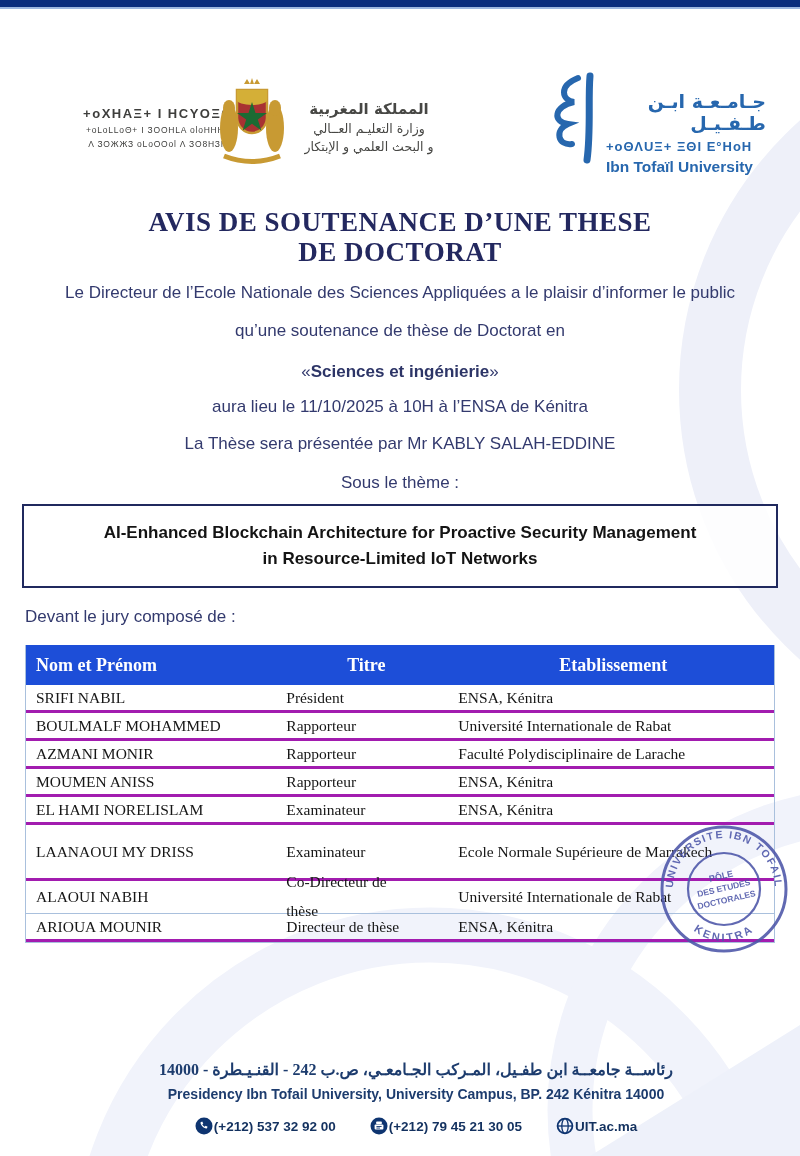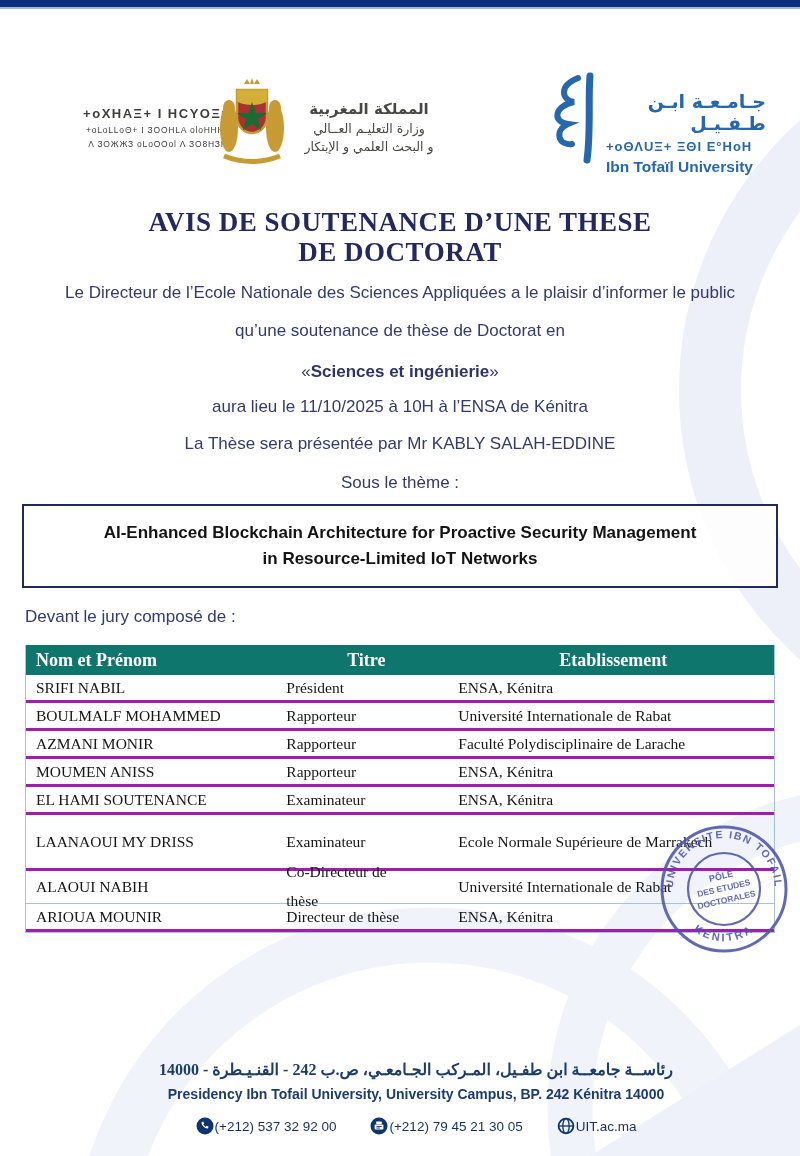--- a/index.html
+++ b/index.html
@@ -39,40 +39,40 @@
   
   .theme-box { position:absolute; left:22px; top:504px; width:756px; height:84px;
     border:2.5px solid #20295e; background:rgba(255,255,255,0.85);
     display:flex; align-items:center; justify-content:center; }
   .theme-box .txt { font-size:17px; font-weight:bold; color:#141414; text-align:center; padding:0 72px; line-height:1.55; }
 
   .jury-intro { position:absolute; left:25px; top:607px; font-size:17px; color:#333a6e; }
 
   
   .jury-table { position:absolute; left:25px; top:645px; width:750px; border:1px solid #a9c0dd; border-top:none; }
-  .thead { display:flex; background:#0f766e; height:30px; align-items:center;
+  .thead { display:flex; background:#1d4ed8; height:40px; align-items:center;
     font-family:"Liberation Serif", serif; font-weight:bold; font-size:18px; color:#ffffff; }
   .tr { display:flex; border-bottom:3px solid #a21caf; align-items:center;
     font-family:"Liberation Serif", serif; font-size:15.5px; color:#161616; height:28px; background:transparent; }
   .tr:nth-child(7) { height:56px; }
   .tr:nth-child(8) { height:33px; border-bottom:1px solid #a9c0dd; }
   .c1 { width:34%; padding-left:10px; }
   .c2 { width:23%; padding-left:6px; }
   .c3 { width:43%; padding-left:6px; }
   .thead .c2, .thead .c3 { padding-left:0; text-align:center; }
   .wrap-narrow { display:inline-block; max-width:118px; line-height:1.85; }
 
   .stamp { position:absolute; left:658px; top:823px; opacity:0.88; }
 
   
   .footer { position:absolute; left:110px; top:1060px; width:612px; text-align:center; color:#1d3c6e; }
   .footer .ar { direction:rtl; font-family:Liberation Serif, serif; font-size:16px; font-weight:bold; }
   .footer .en { font-size:14px; margin-top:7px; font-weight:bold; color:#1d3c6e; }
   .contacts { display:flex; justify-content:center; gap:34px; margin-top:15px; align-items:center; }
-  .citem { display:flex; align-items:center; gap:1px; font-size:13.5px; font-weight:normal; color:#13315f; }
+  .citem { display:flex; align-items:center; gap:1px; font-size:13.5px; font-weight:bold; color:#13315f; }
 </style>
 </head>
 <body>
 
 <div class="page">
 
   <svg class="decor" width="800" height="1156" viewBox="0 0 800 1156">
     <circle cx="1040" cy="390" r="330" fill="none" stroke="#eef0f9" stroke-width="62"></circle>
     <circle cx="430" cy="1265" r="330" fill="none" stroke="#f1f3fb" stroke-width="55"></circle>
     <circle cx="870" cy="1110" r="300" fill="none" stroke="#f1f3fb" stroke-width="45"></circle>
@@ -153,21 +153,21 @@
         <div class="c1">AZMANI MONIR</div>
         <div class="c2">Rapporteur</div>
         <div class="c3">Faculté Polydisciplinaire de Larache</div>
       </div>
       <div class="tr">
         <div class="c1">MOUMEN ANISS</div>
         <div class="c2">Rapporteur</div>
         <div class="c3">ENSA, Kénitra</div>
       </div>
       <div class="tr">
-        <div class="c1">EL HAMI SOUTENANCE</div>
+        <div class="c1">EL HAMI NORELISLAM</div>
         <div class="c2">Examinateur</div>
         <div class="c3">ENSA, Kénitra</div>
       </div>
       <div class="tr">
         <div class="c1">LAANAOUI MY DRISS</div>
         <div class="c2">Examinateur</div>
         <div class="c3">Ecole Normale Supérieure de Marrakech</div>
       </div>
       <div class="tr">
         <div class="c1">ALAOUI NABIH</div>

